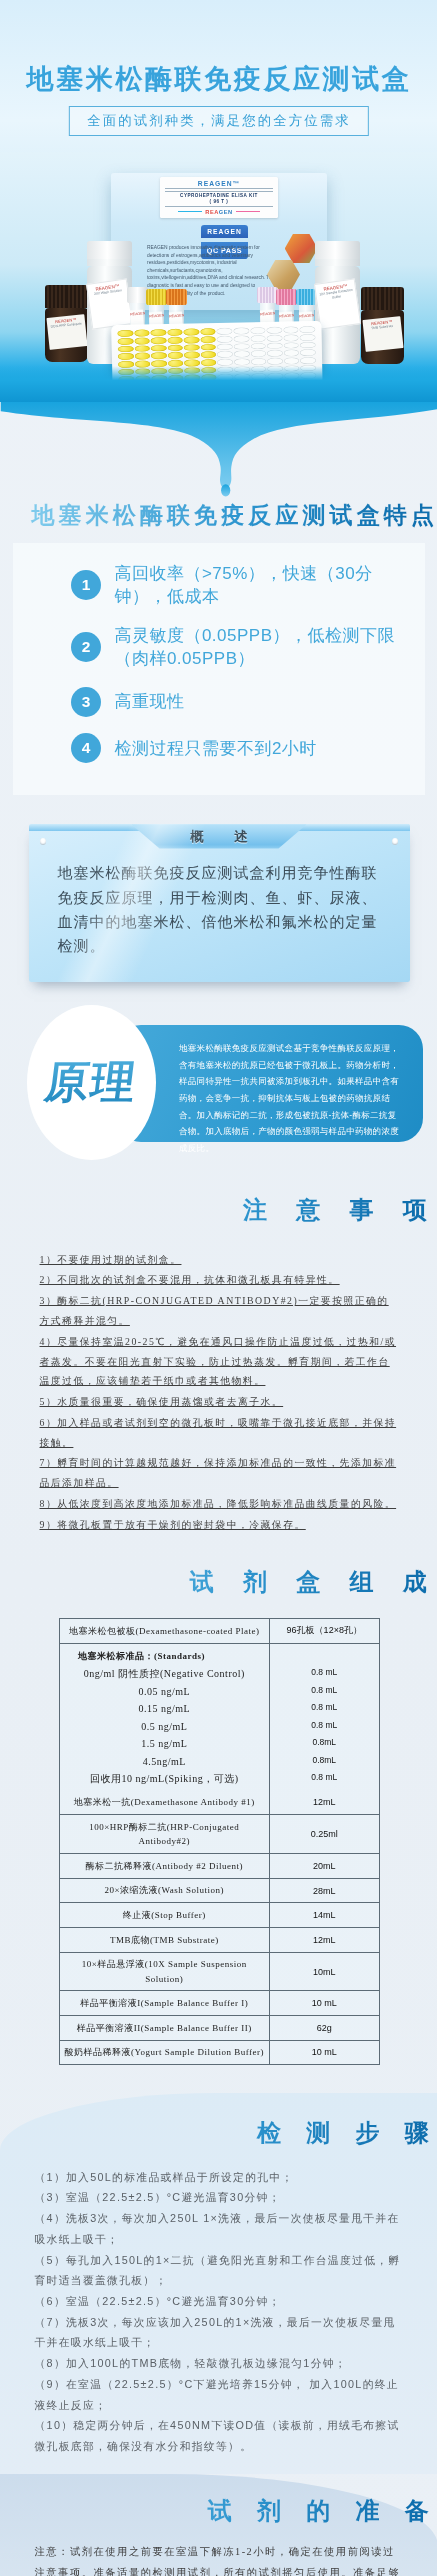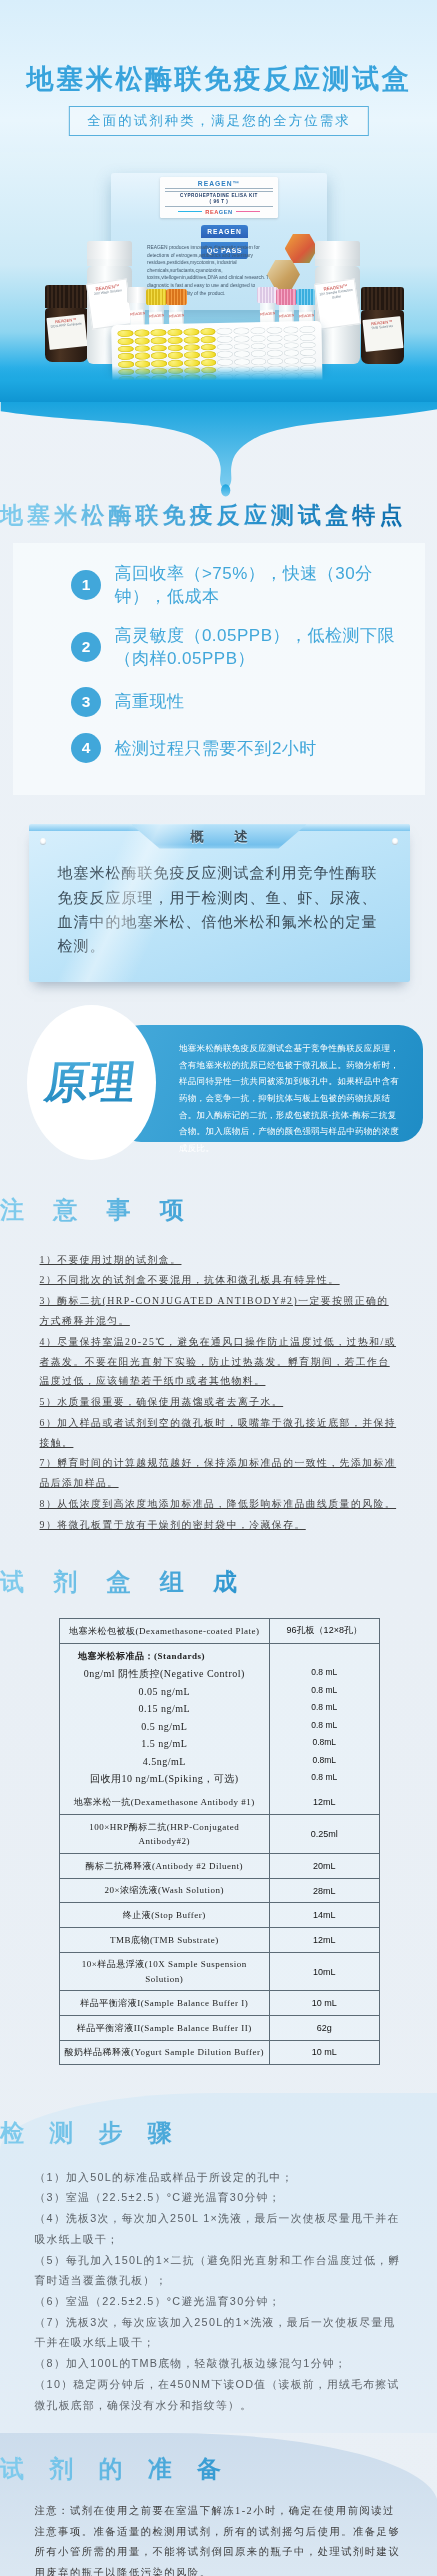--- a/index.html
+++ b/index.html
@@ -65,21 +65,21 @@
   .well{border-radius:50%;box-shadow:inset 0 0 0 0.5px #c9d2d6;background:#fafcfc;}
   .well.y{background:radial-gradient(circle at 35% 30%,#fbf27e,#f2de2e 70%,#dcc514);box-shadow:inset 0 0 0 0.5px #cdb81a;}
   .water-front{position:absolute;left:0;bottom:0;width:100%;height:36px;
         background:linear-gradient(180deg,rgba(44,176,232,0) 0%,#1ea9e2 40%,#0f95d2 100%);}
 
   
   .drip{height:95px;position:relative;}
   .drip svg{display:block;}
 
   
-  .sec-title{text-align:left;font-size:24px;font-weight:bold;letter-spacing:11.3px;
+  .sec-title{text-align:right;font-size:24px;font-weight:bold;letter-spacing:11.3px;
         background:linear-gradient(90deg,#7ecaec 8%,#2d95cf 55%,#0f6fae 92%);
         -webkit-background-clip:text;background-clip:text;color:#2d95cf;-webkit-text-fill-color:transparent;}
 
   
   .features-title{margin-top:3.1px;font-size:23px;letter-spacing:4.1px;}
   .features-panel{width:412px;margin:12.4px auto 0;background:rgba(248,252,254,.72);padding:18.5px 0 15.5px 0;}
   .feat-row{display:flex;align-items:center;margin:0 0 16.5px 58px;}
   .feat-num{width:30px;height:30px;border-radius:50%;background:#41a7da;color:#fff;font-size:15.5px;font-weight:bold;
         display:flex;align-items:center;justify-content:center;flex:0 0 30px;}
   .feat-text{margin-left:13.4px;font-size:17px;color:#41a7da;letter-spacing:0.5px;}
@@ -505,20 +505,21 @@
   <section class="proc">
     <div class="sec-title proc-title">检 测 步 骤</div>
     <div class="steps">
         <div>（1）加入50L的标准品或样品于所设定的孔中；</div>
         <div>（3）室温（22.5±2.5）°C避光温育30分钟；</div>
         <div>（4）洗板3次，每次加入250L 1×洗液，最后一次使板尽量甩干并在吸水纸上吸干；</div>
         <div>（5）每孔加入150L的1×二抗（避免阳光直射和工作台温度过低，孵育时适当覆盖微孔板）；</div>
         <div>（6）室温（22.5±2.5）°C避光温育30分钟；</div>
         <div>（7）洗板3次，每次应该加入250L的1×洗液，最后一次使板尽量甩干并在吸水纸上吸干；</div>
         <div>（8）加入100L的TMB底物，轻敲微孔板边缘混匀1分钟；</div>
+        <div>（9）在室温（22.5±2.5）°C下避光培养15分钟， 加入100L的终止液终止反应；</div>
         <div>（10）稳定两分钟后，在450NM下读OD值（读板前，用绒毛布擦试微孔板底部，确保没有水分和指纹等）。</div>
       </div>
   </section>
 
   <section class="prep">
     <div class="sec-title prep-title">试 剂 的 准 备</div>
     <div class="prep-body">
       <div>注意：试剂在使用之前要在室温下解冻1-2小时，确定在使用前阅读过注意事项。准备适量的检测用试剂，所有的试剂摇匀后使用。准备足够所有小管所需的用量，不能将试剂倒回原来的瓶子中，处理试剂时建议用废弃的瓶子以降低污染的风险。</div>
 
     </div>

